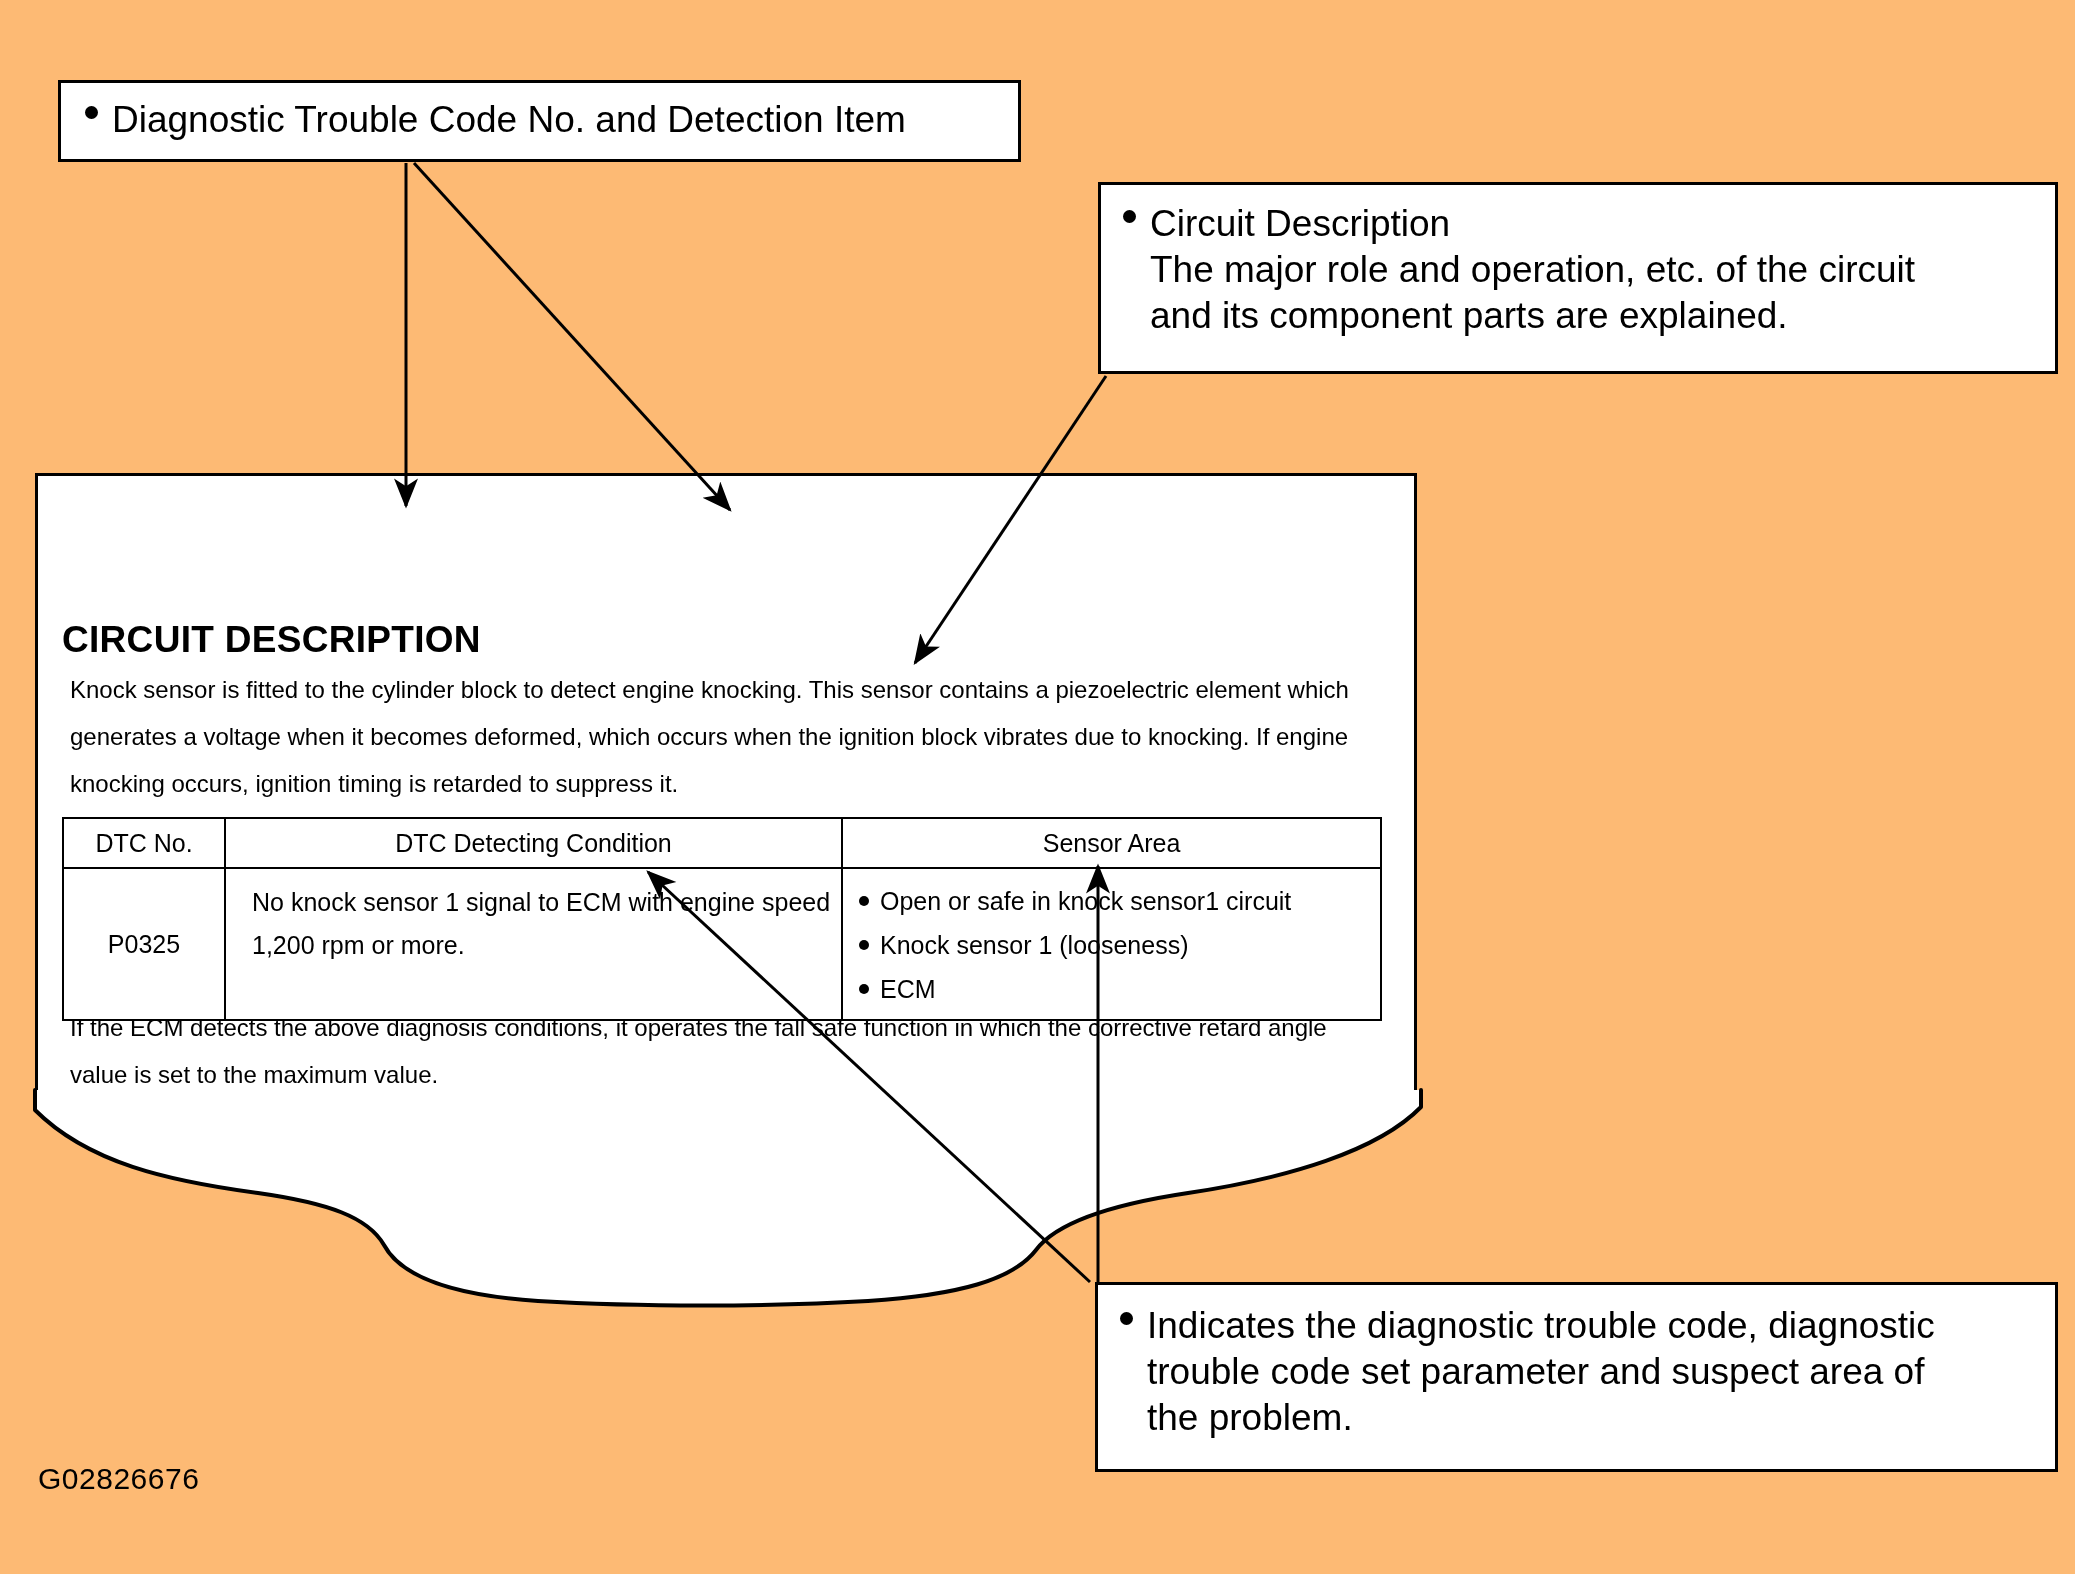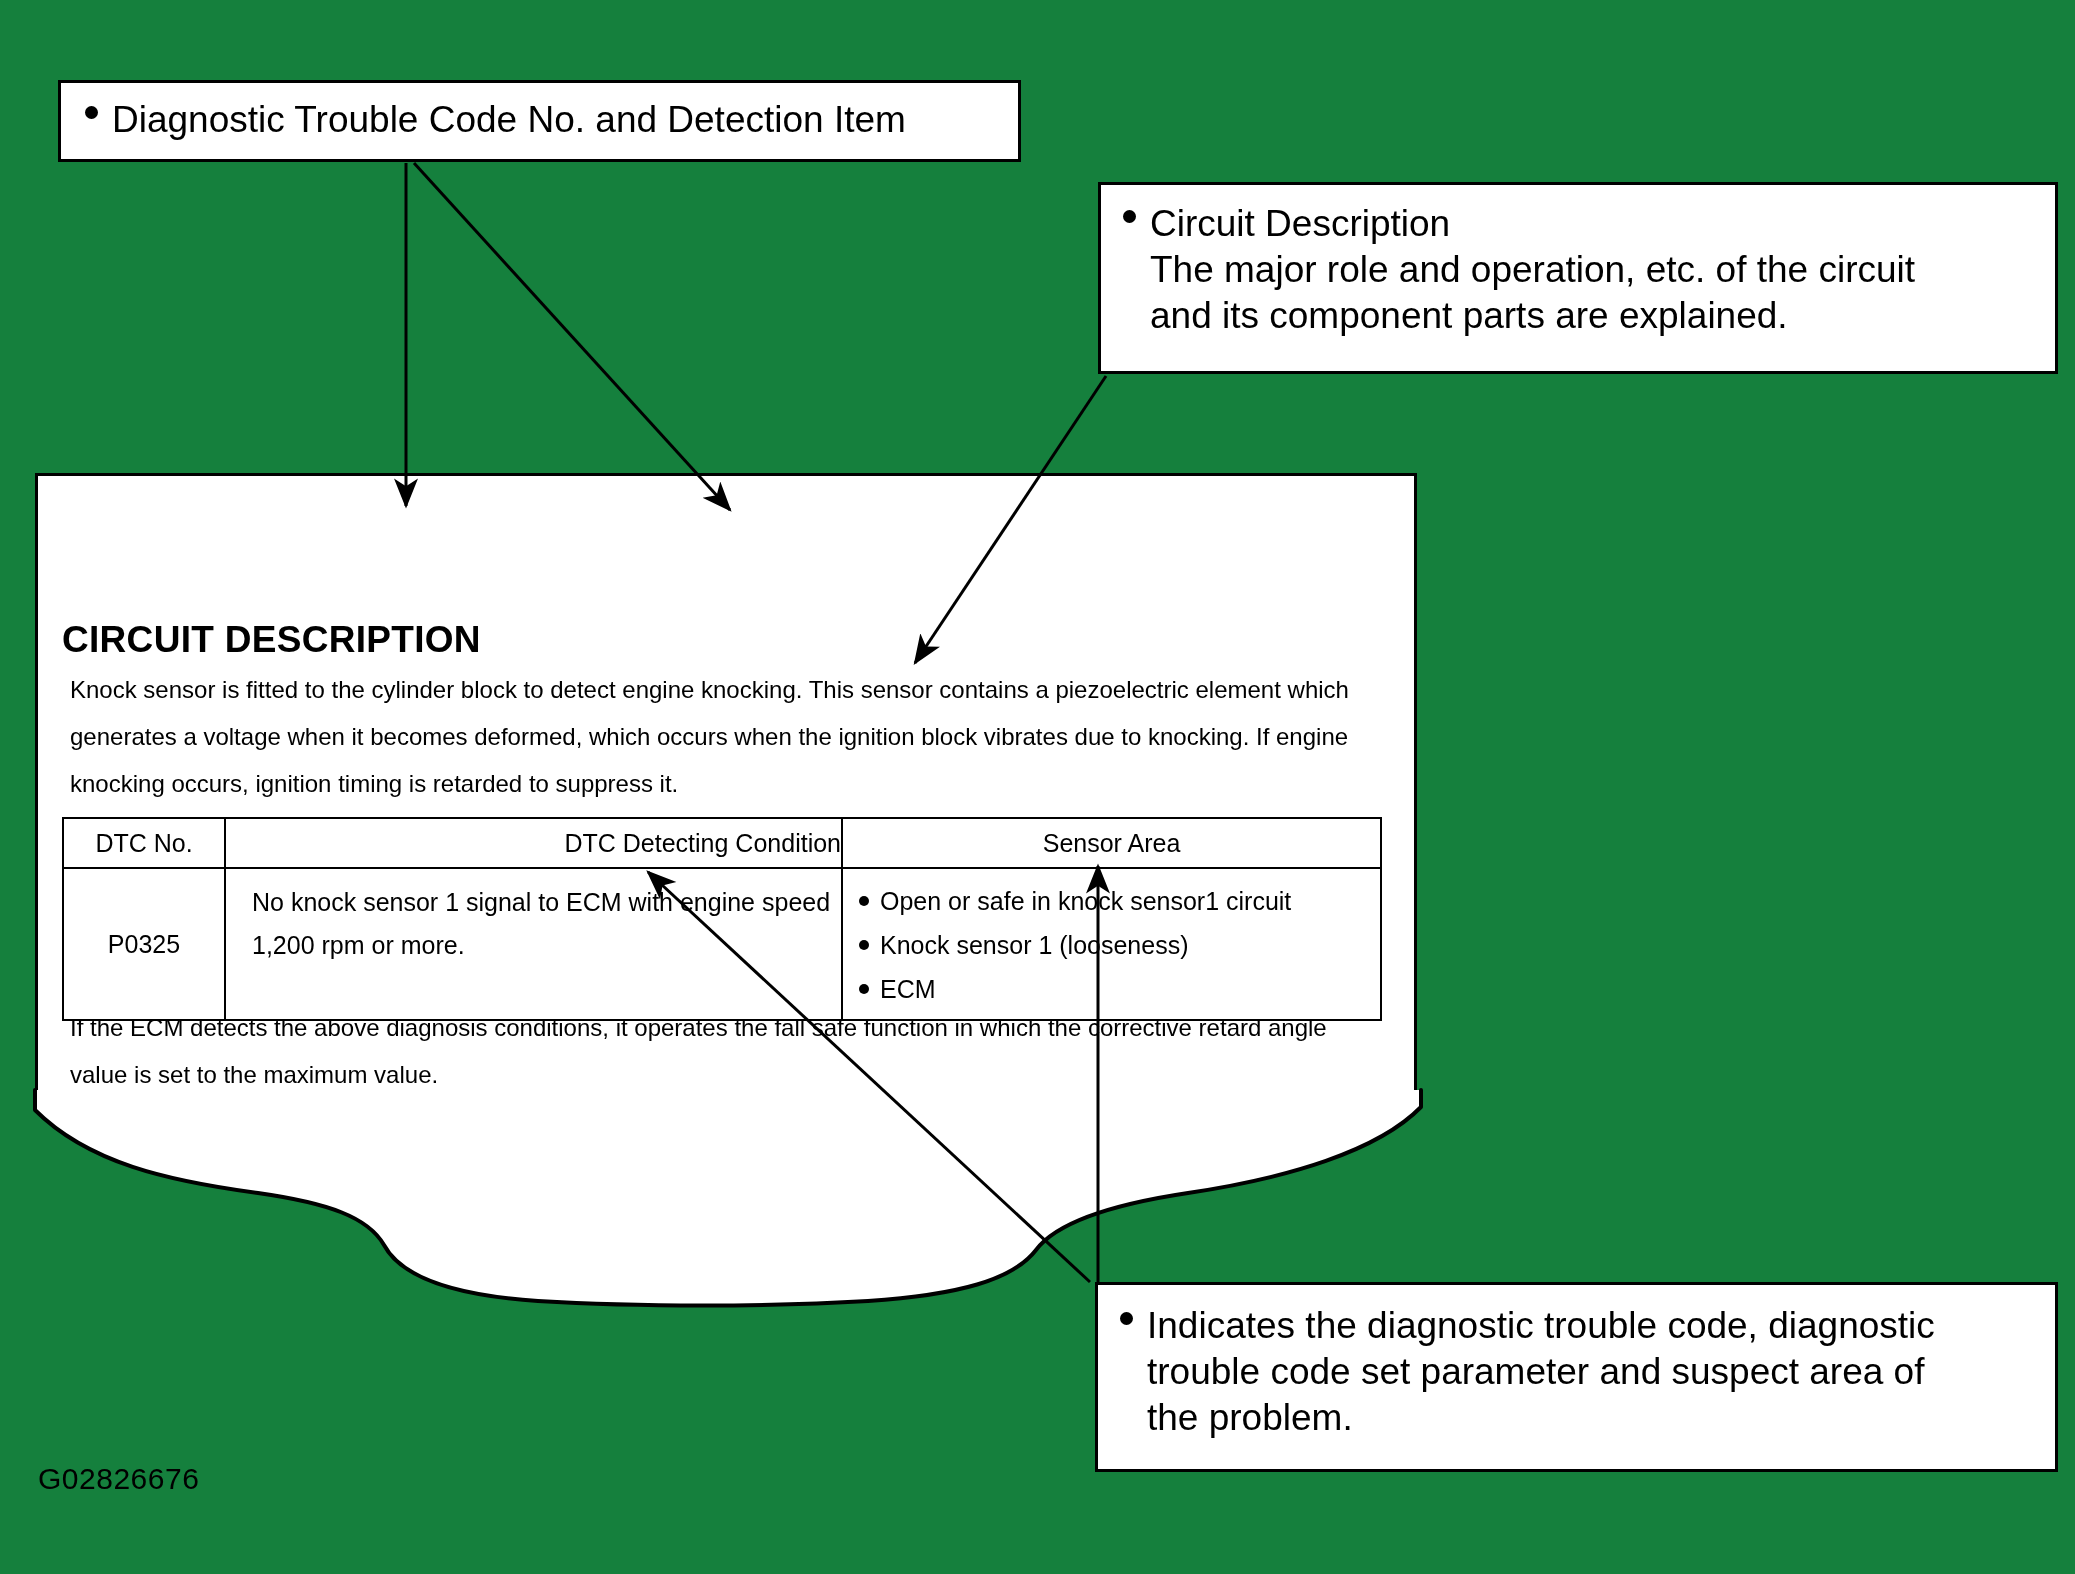--- a/index.html
+++ b/index.html
@@ -9,21 +9,21 @@
     background: #ffffff;
   }
   body {
     font-family: "Liberation Sans", sans-serif;
     color: #000000;
   }
   #page {
     position: relative;
     width: 2075px;
     height: 1574px;
-    background: #15803d;
+    background: #fdba74;
     overflow: hidden;
   }
 
   
   .callout {
     position: absolute;
     box-sizing: border-box;
     border: 3px solid #000;
     background: #fff;
     z-index: 5;
@@ -260,21 +260,21 @@
     <div class="body-para" id="para-main">
       <div>Knock sensor is fitted to the cylinder block to detect engine knocking. This sensor contains a piezoelectric element which</div>
       <div>generates a voltage when it becomes deformed, which occurs when the ignition block vibrates due to knocking. If engine</div>
       <div>knocking occurs, ignition timing is retarded to suppress it.</div>
     </div>
 
     <table class="detail-table">
       <tbody>
           <tr>
         <th style="width:160px;">DTC No.</th>
-        <th style="width:615px;text-align:right;">DTC Detecting Condition</th>
+        <th style="width:615px;">DTC Detecting Condition</th>
         <th>Sensor Area</th>
       </tr>
       <tr>
         <td class="dtc-no-cell">P0325</td>
         <td class="cond-cell">
           <div>No knock sensor 1 signal to ECM with engine speed</div>
           <div>1,200 rpm or more.</div>
         </td>
         <td class="area-cell">
           <div class="area-item">

